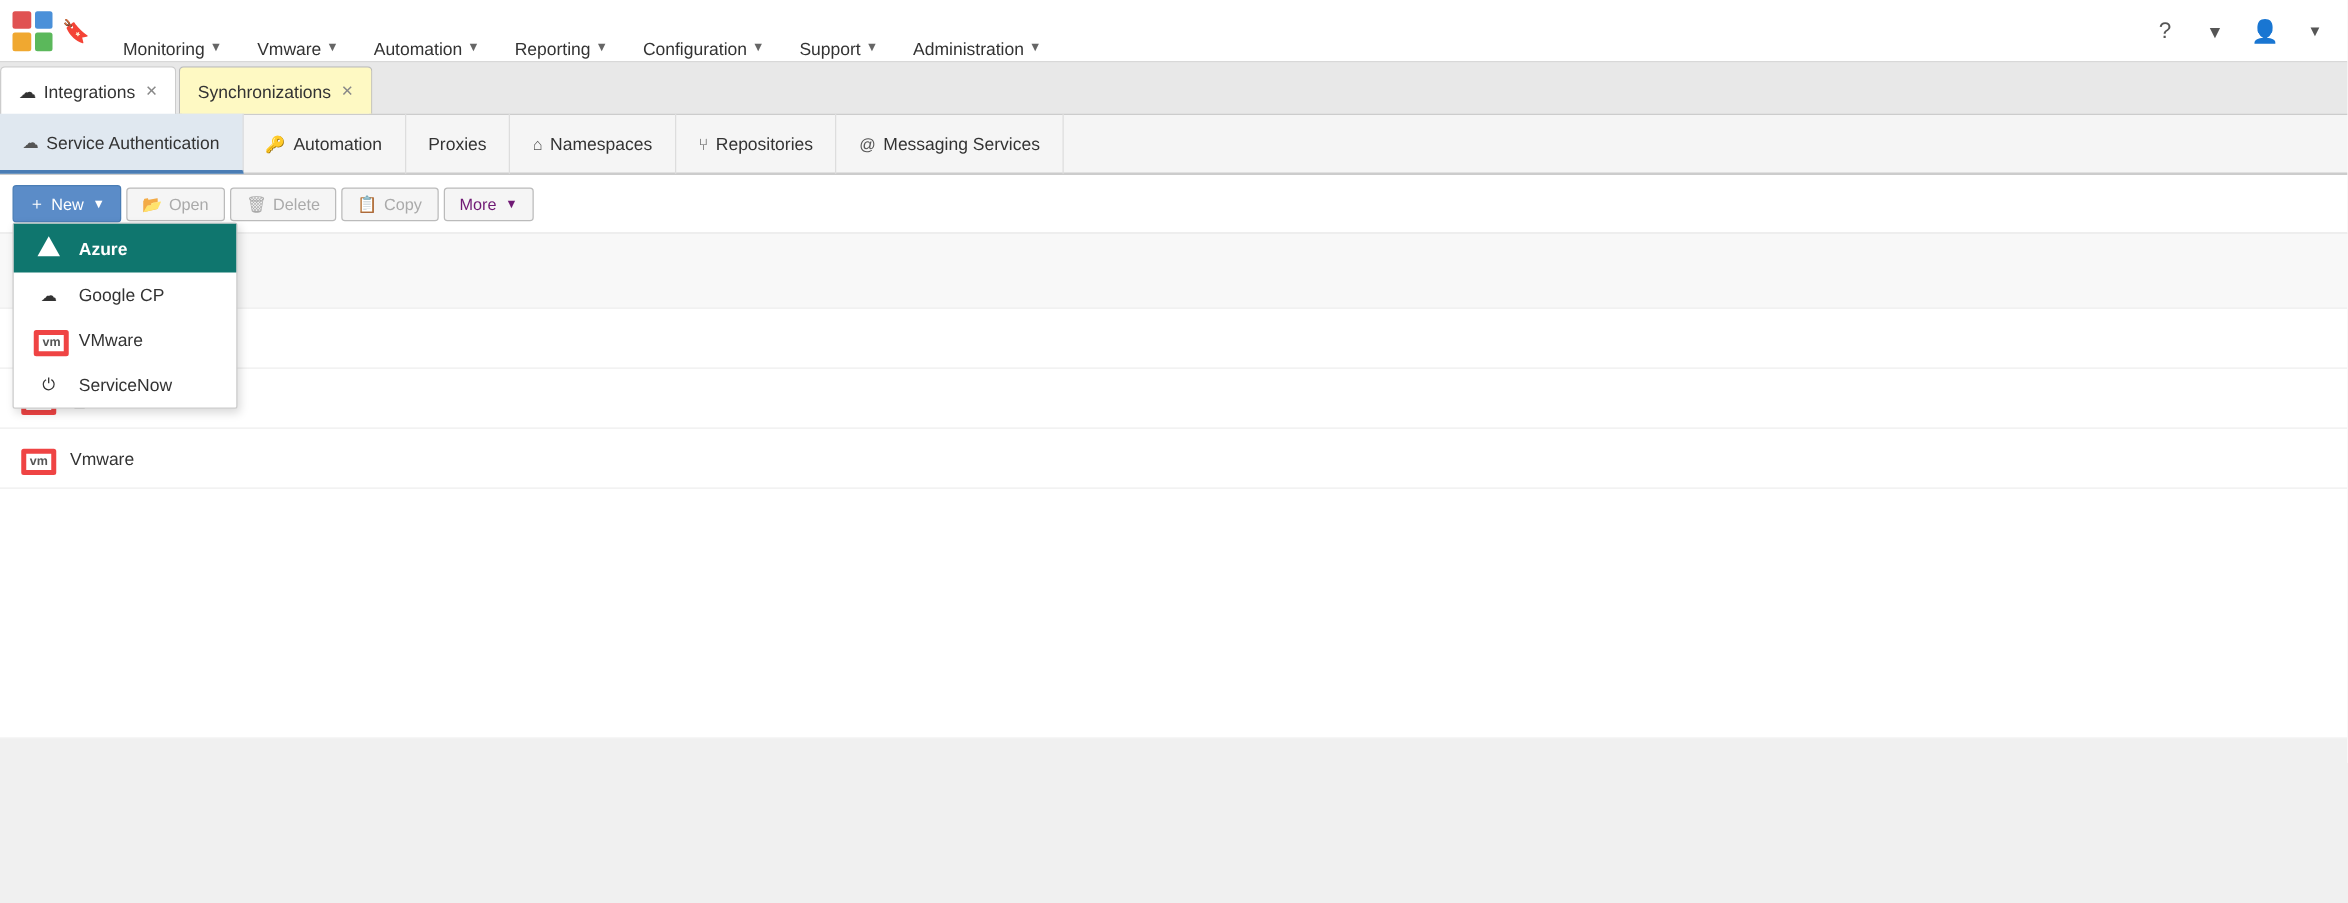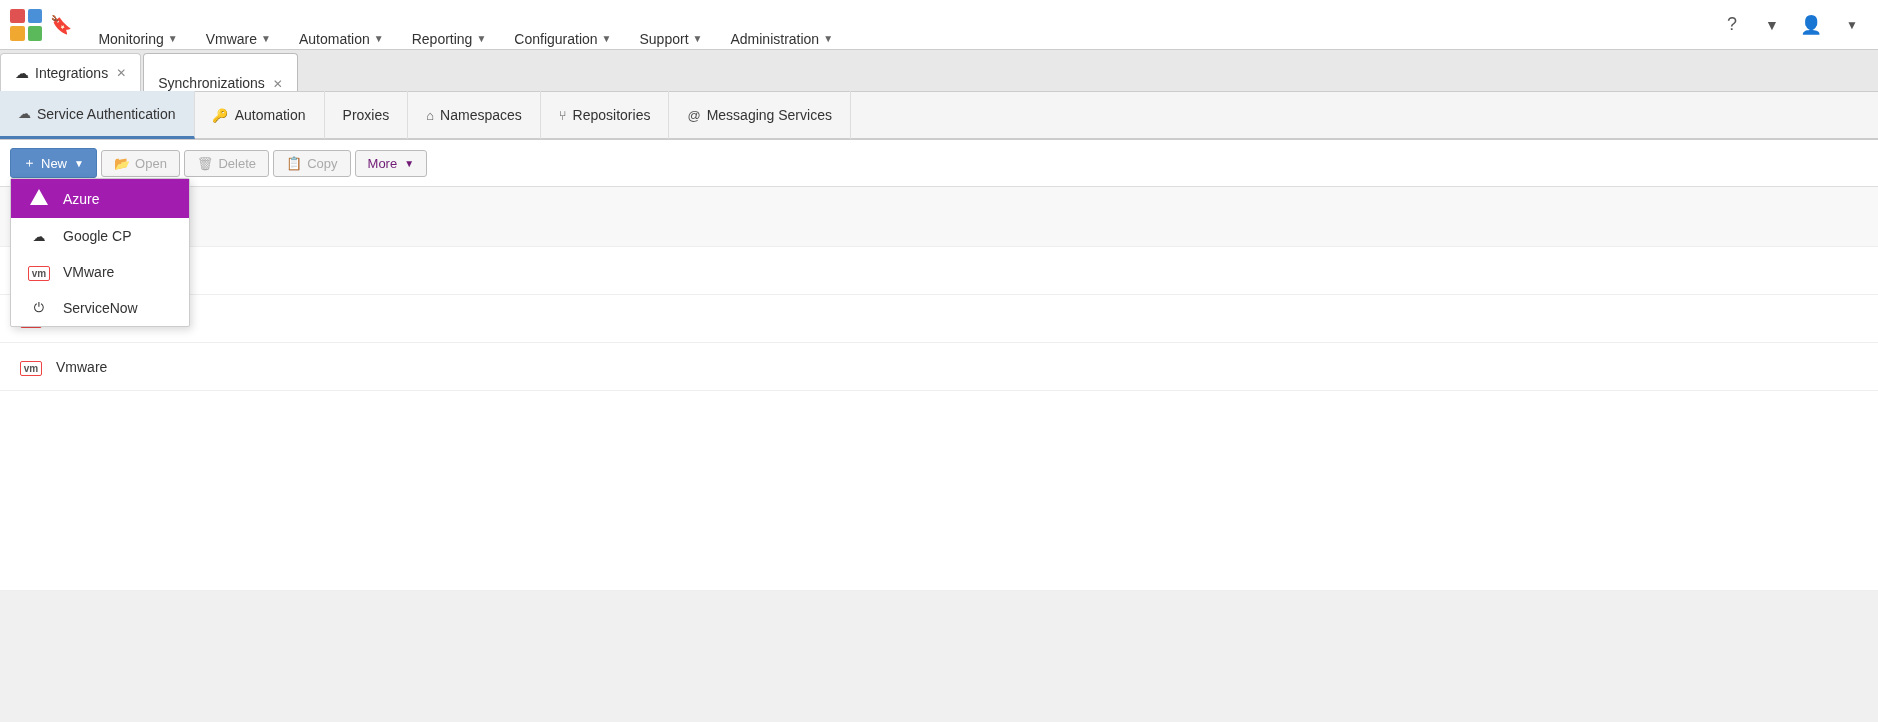--- a/index.html
+++ b/index.html
@@ -76,23 +76,22 @@
       border-radius: 4px 4px 0 0;
     }
     .tab.active {
       background: #fff;
       border-color: #ccc;
       border-bottom-color: #fff;
       margin-bottom: -1px;
       height: 39px;
     }
     .tab.inactive {
-      background: #ffffff;
+      background: #fef9c3;
       border-color: #bbb;
-      align-items: flex-end;
     }
     .tab .cloud-icon { margin-right: 6px; font-size: 14px; }
     .tab .close-btn {
       margin-left: 8px;
       color: #888;
       font-size: 12px;
       cursor: pointer;
     }
 
     
@@ -188,22 +187,23 @@
     .dropdown-item {
       display: flex;
       align-items: center;
       padding: 10px 16px;
       cursor: pointer;
       font-size: 14px;
       color: #333;
       gap: 12px;
     }
     .dropdown-item.selected {
-      background: #a21caf;
+      background: #0f766e;
       color: #fff;
+      font-weight: bold;
     }
     .dropdown-item .item-icon {
       width: 24px;
       text-align: center;
       font-size: 13px;
       flex-shrink: 0;
     }
 
     
     .logo-squares {
@@ -225,21 +225,21 @@
       border: 1px solid #999;
       padding: 1px 2px;
       border-radius: 2px;
       line-height: 1;
     }
     
     .vm-icon {
       font-size: 10px;
       font-weight: bold;
       color: #555;
-      border: 1px solid #ef4444;
+      border: 4px solid #ef4444;
       padding: 1px 3px;
       border-radius: 2px;
     }
   </style>
 </head>
 <body>
 
 <div class="top-nav">
 
   <div class="logo-squares">

